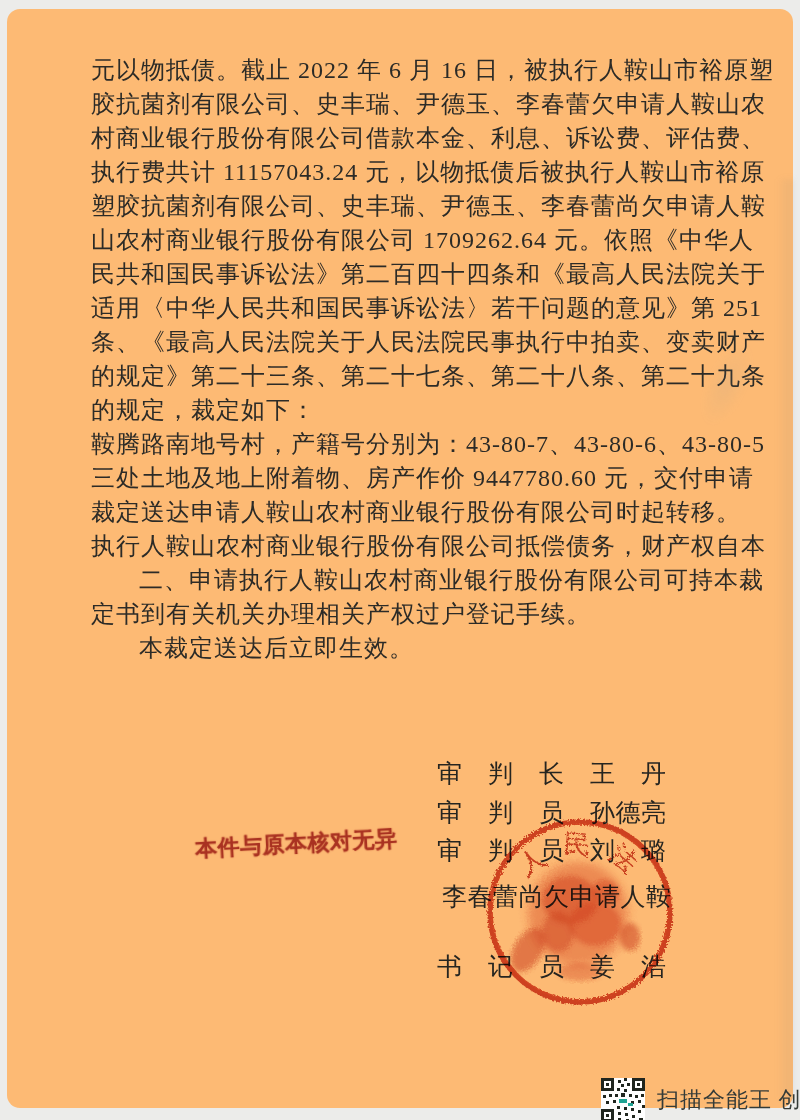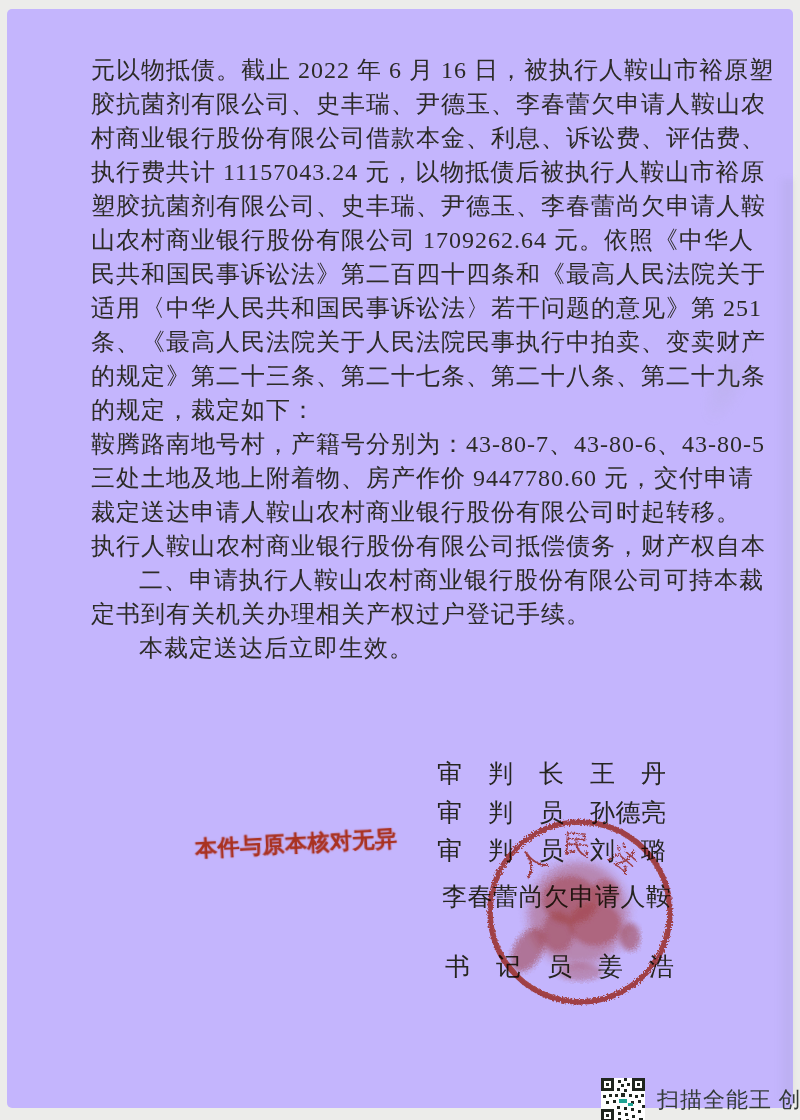--- a/index.html
+++ b/index.html
@@ -3,21 +3,21 @@
 <meta charset="utf-8">
 <style>
   html,body{margin:0;padding:0;}
   body{
     width:800px;height:1120px;position:relative;overflow:hidden;
     background:#ececea;
     font-family:"Liberation Serif","DejaVu Serif",serif;
   }
   .page{
     position:absolute;left:7px;right:7px;top:9px;bottom:12px;
-    background:#c4b5fd;border-radius:5px;
+    background:#fdba74;border-radius:13px;
   }
   
   .body-text{
     position:absolute;left:84px;top:44px;width:668px;
     font-size:24px;line-height:34px;color:#2c2b27;
     letter-spacing:1px;
   }
   .body-text .line{white-space:nowrap;height:34px;}
   .body-text .line.indent{padding-left:48px;}
   
@@ -25,21 +25,21 @@
     position:absolute;left:430px;top:719px;
     font-size:25px;color:#262520;letter-spacing:.5px;margin-top:29px;
   }
   .sig-block .sig-line{height:38.7px;white-space:nowrap;}
   .date-line{
     position:absolute;left:435px;top:871px;
     font-size:25px;color:#262520;letter-spacing:.5px;white-space:nowrap;
   }
   .clerk-line{
     position:absolute;left:430px;top:941px;
-    font-size:25px;color:#262520;letter-spacing:.5px;white-space:nowrap;margin-left:8px;
+    font-size:25px;color:#262520;letter-spacing:.5px;white-space:nowrap;
   }
   
   .verify-stamp{
     position:absolute;left:188px;top:820px;
     font-size:22px;font-weight:bold;white-space:nowrap;
     color:#a93221;
     transform:rotate(-3deg);
     filter:blur(.35px);
     text-shadow:0 0 1px rgba(178,51,34,.75), 0 0 2px rgba(178,51,34,.25);
     letter-spacing:.5px;

